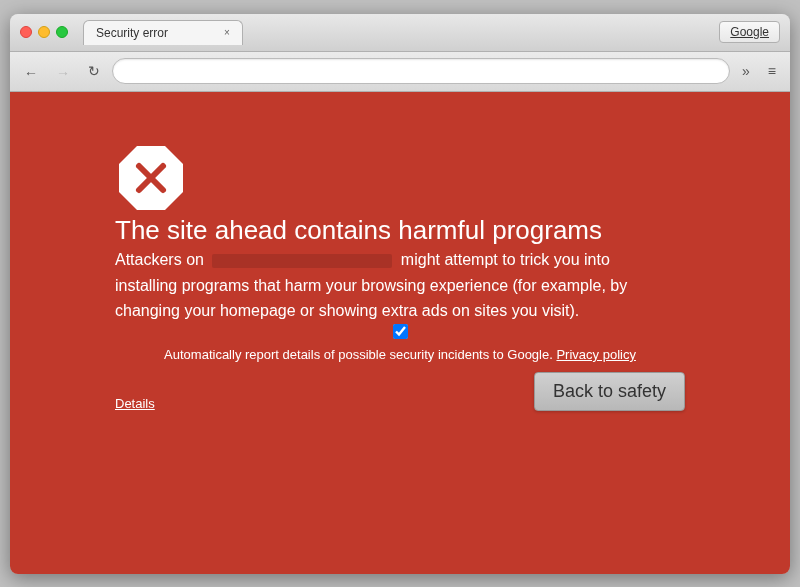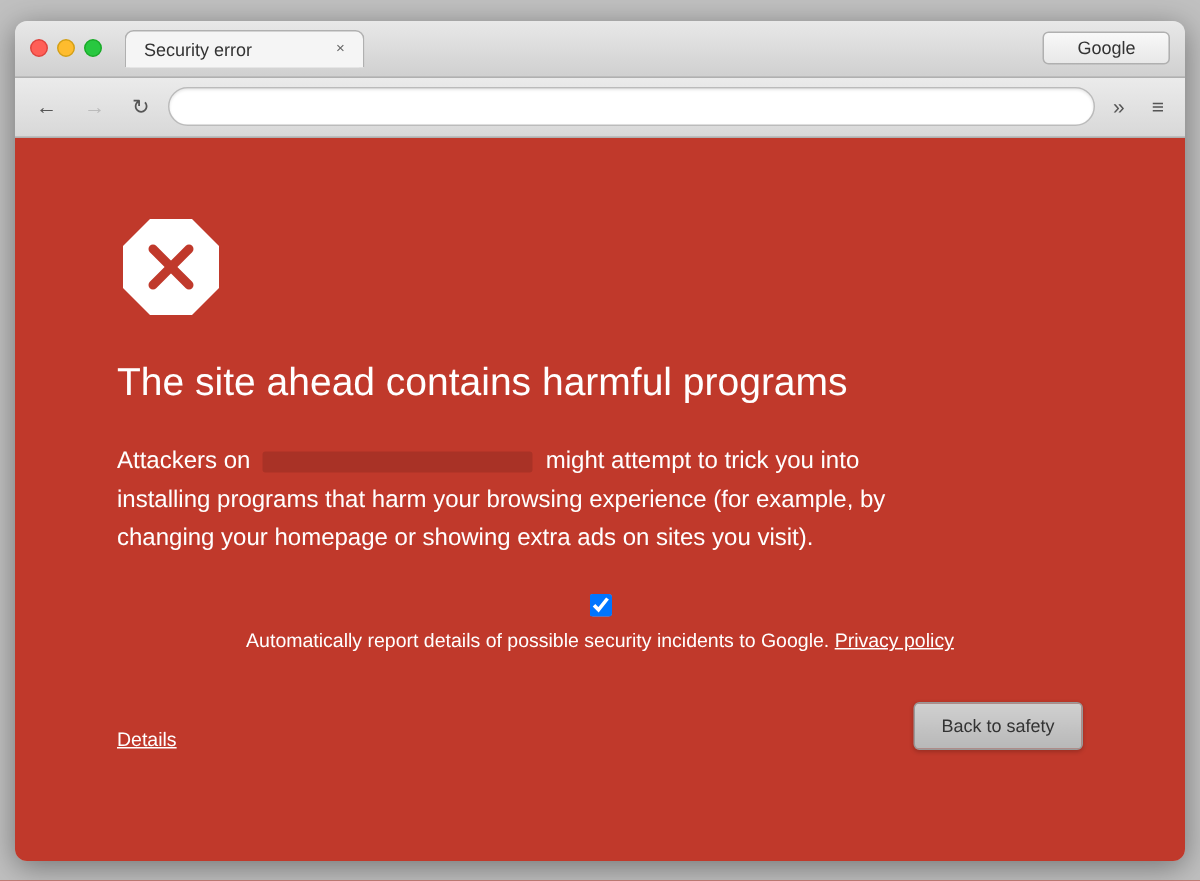--- a/index.html
+++ b/index.html
@@ -86,25 +86,26 @@
       border-radius: 50%;
       color: #666;
       font-size: 10px;
       cursor: pointer;
     }
 
     .google-btn {
       background: linear-gradient(to bottom, #f8f8f8, #e8e8e8);
       border: 1px solid #b0b0b0;
       border-radius: 4px;
-      padding: 3px 22px;
+      padding: 3px 10px;
       font-size: 12px;
       color: #333;
       cursor: pointer;
       margin-left: auto;
+      text-decoration: underline;
     }
 
     
     .nav-bar {
       background: linear-gradient(to bottom, #ebebeb, #d8d8d8);
       height: 40px;
       display: flex;
       align-items: center;
       padding: 0 8px;
       gap: 6px;
@@ -135,24 +136,23 @@
       font-size: 13px;
       color: #333;
       outline: none;
       box-shadow: inset 0 1px 2px rgba(0,0,0,0.1);
     }
 
     
     .page-content {
       background: #c0392b;
       flex: 1;
-      padding: 50px 68px;
+      padding: 50px 105px;
       display: flex;
       flex-direction: column;
-      gap: 24px;
       overflow-y: auto;
     }
 
     .error-icon-container {
       width: 72px;
       height: 72px;
     }
 
     .octagon {
       width: 72px;
@@ -217,21 +217,21 @@
       text-decoration: underline;
       font-size: 13px;
       cursor: pointer;
     }
 
     .back-to-safety-btn {
       background: linear-gradient(to bottom, #d0d0d0, #b8b8b8);
       border: 1px solid #999;
       border-radius: 4px;
       padding: 8px 18px;
-      font-size: 12px;
+      font-size: 18px;
       color: #333;
       cursor: pointer;
       box-shadow: 0 1px 3px rgba(0,0,0,0.2);
     }
   </style>
 </head>
 <body>
 
 <div class="browser-window">
 

